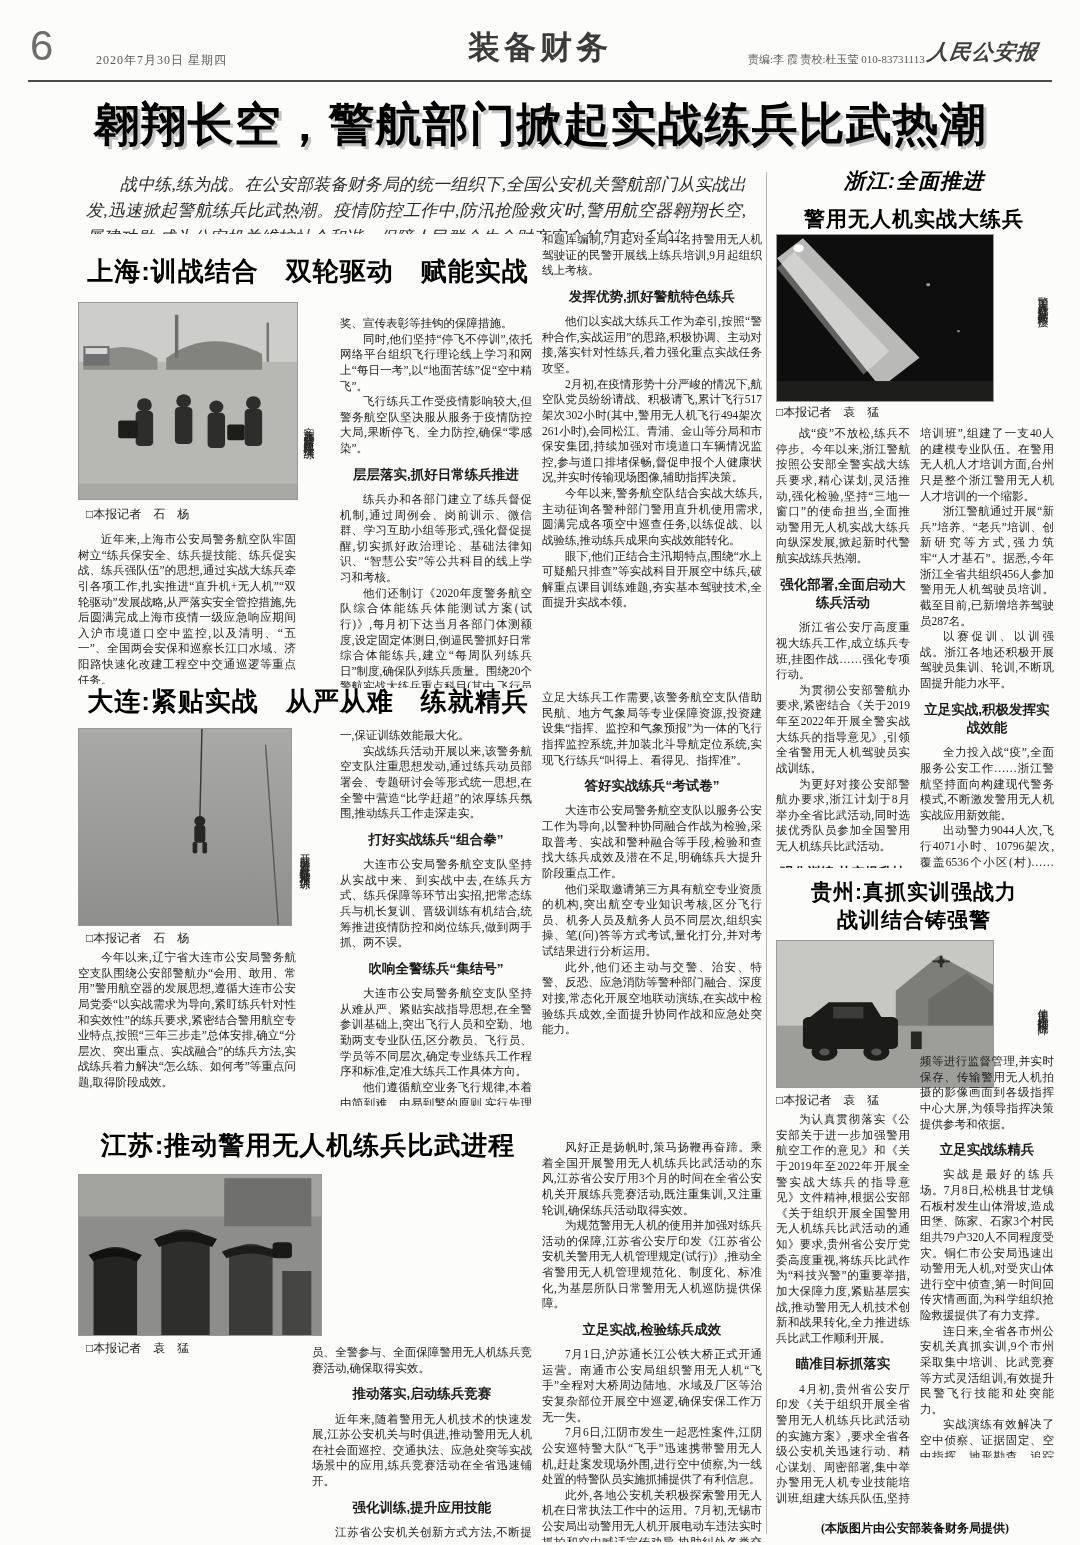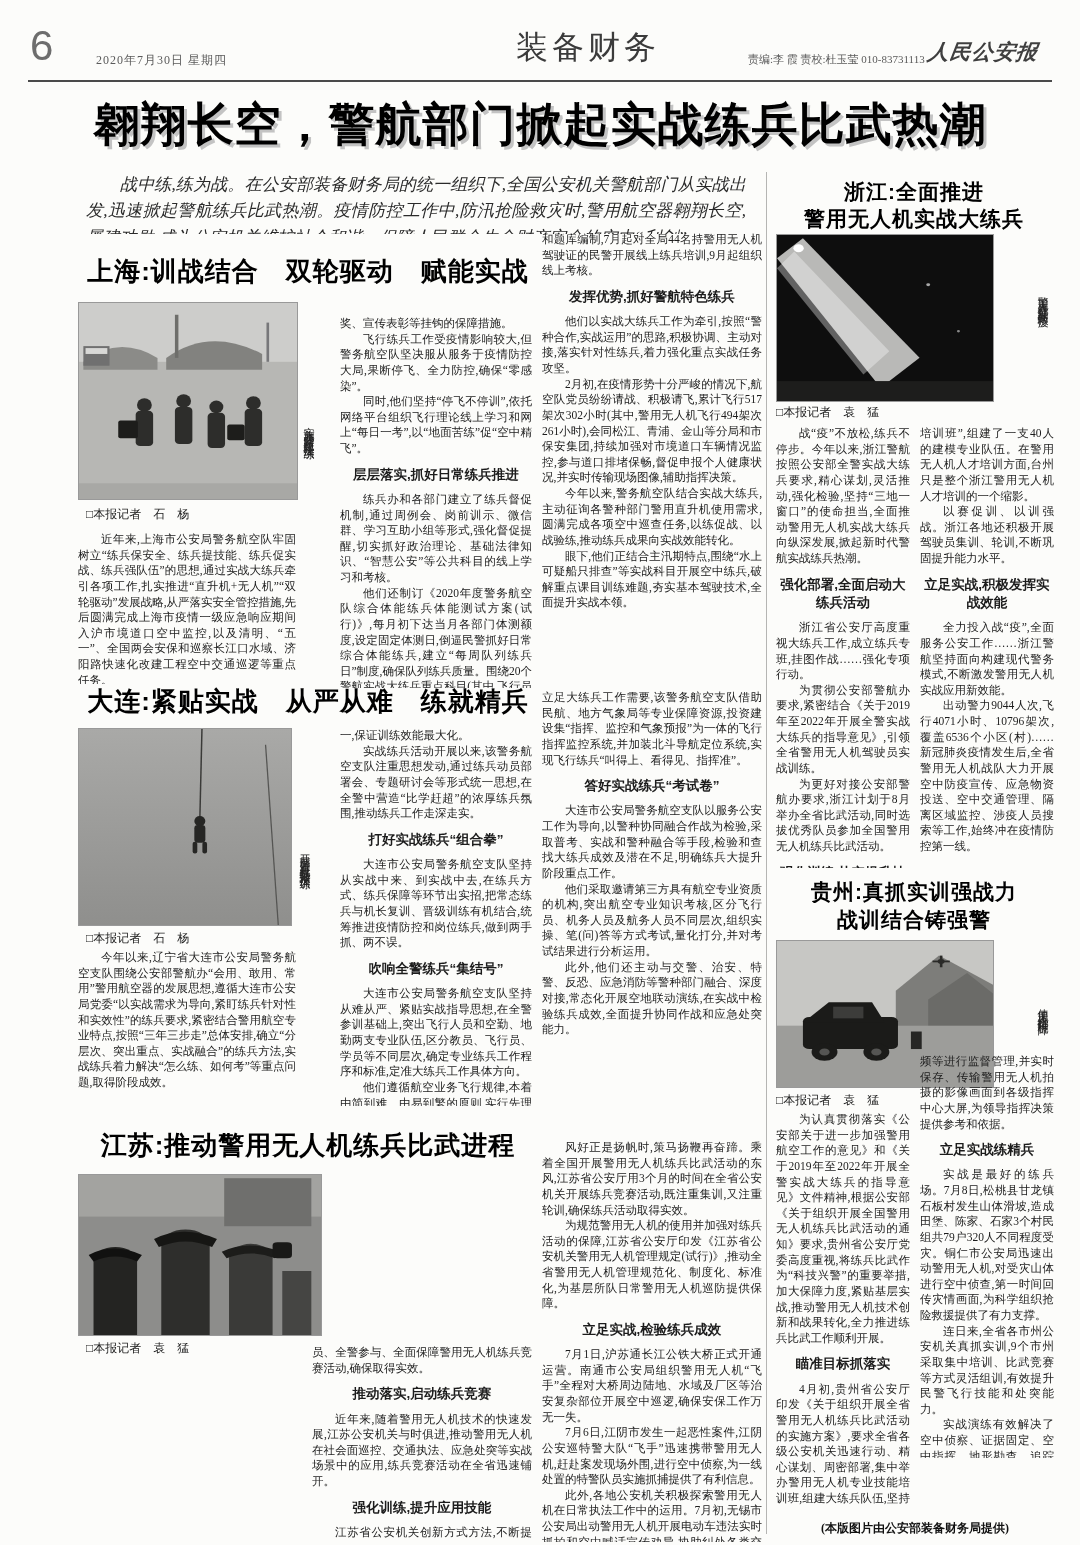--- a/index.html
+++ b/index.html
@@ -2,22 +2,22 @@
 <html><head>
 <meta charset="utf-8">
 <style>
   html,body{margin:0;padding:0;background:#e8e8e6;}
   #page{position:relative;width:1080px;height:1545px;background:#fcfcfa;margin:0 auto;
         font-family:"Liberation Serif",serif;color:#1c1c1c;overflow:hidden;}
   
   .pagenum{position:absolute;left:30px;top:22px;font-size:42px;color:#6d6d6d;
            font-family:"Liberation Sans",sans-serif;}
   .dateline{position:absolute;left:96px;top:52px;font-size:12px;color:#5a5a5a;letter-spacing:1px;}
-  .section-title{position:absolute;left:420px;top:26px;width:240px;text-align:right;
-           font-size:32px;font-weight:normal;color:#3b3b3b;font-family:"Liberation Sans",sans-serif;letter-spacing:4px;}
+  .section-title{position:absolute;left:420px;top:26px;width:240px;text-align:center;
+           font-size:32px;font-weight:bold;color:#3b3b3b;font-family:"Liberation Sans",sans-serif;letter-spacing:4px;}
   .editors{position:absolute;left:748px;top:52px;font-size:11px;color:#5a5a5a;}
   .masthead{position:absolute;left:928px;top:38px;font-size:21px;color:#3f3f3f;font-weight:bold;
            font-style:italic;transform:skewX(-8deg);letter-spacing:1px;}
   .header-rule{position:absolute;left:28px;top:80px;width:1024px;height:2px;background:#4a4a4a;}
   
   .main-headline{position:absolute;left:60px;top:94px;width:960px;text-align:center;
            font-size:46px;font-weight:bold;color:#000;font-family:"Liberation Sans",sans-serif;
            letter-spacing:1px;text-shadow:3px 3px 0 #c3c3c3;white-space:nowrap;}
   .lede{position:absolute;left:86px;top:172px;width:660px;height:62px;overflow:hidden;
            font-size:17px;line-height:1.55;font-style:italic;color:#2a2a2a;text-align:justify;text-indent:2em;}
@@ -81,22 +81,22 @@
       <rect x="0" y="92" width="100" height="8" fill="#a8a8a5"></rect>
     </svg>
   </div>
   <div class="v-caption" style="left:300px;top:418px;height:104px;">实施高速公路应急救援演练。</div>
   <div class="byline" style="left:86px;top:506px;">□本报记者　石　杨</div>
   <div class="col" style="left:78px;top:532px;width:218px;height:152px;">
       <p class="para">近年来,上海市公安局警务航空队牢固树立“练兵保安全、练兵提技能、练兵促实战、练兵强队伍”的思想,通过实战大练兵牵引各项工作,扎实推进“直升机+无人机”“双轮驱动”发展战略,从严落实安全管控措施,先后圆满完成上海市疫情一级应急响应期间入沪市境道口空中监控,以及清明、“五一”、全国两会安保和巡察长江口水域、济阳路快速化改建工程空中交通巡逻等重点任务。</p>
     </div>
   <div class="col" style="left:340px;top:316px;width:192px;height:372px;">
       <p class="para noindent">奖、宣传表彰等挂钩的保障措施。</p>
+      <p class="para">同时,他们坚持“停飞不停训”,依托网络平台组织飞行理论线上学习和网上“每日一考”,以“地面苦练”促“空中精飞”。</p>
       <p class="para">飞行练兵工作受疫情影响较大,但警务航空队坚决服从服务于疫情防控大局,果断停飞、全力防控,确保“零感染”。</p>
-      <p class="para">同时,他们坚持“停飞不停训”,依托网络平台组织飞行理论线上学习和网上“每日一考”,以“地面苦练”促“空中精飞”。</p>
       <div class="subhead">层层落实,抓好日常练兵推进</div>
       <p class="para">练兵办和各部门建立了练兵督促机制,通过周例会、岗前训示、微信群、学习互助小组等形式,强化督促提醒,切实抓好政治理论、基础法律知识、“智慧公安”等公共科目的线上学习和考核。</p>
       <p class="para">他们还制订《2020年度警务航空队综合体能练兵体能测试方案(试行)》,每月初下达当月各部门体测额度,设定固定体测日,倒逼民警抓好日常综合体能练兵,建立“每周队列练兵日”制度,确保队列练兵质量。围绕20个警航实战大练兵重点科目(其中,飞行员科目10个、任务员科目6个、警用无人机驾驶员科目4个),逐一制订训练与考核方案,确保人人过关。</p>
     </div>
   <div class="col" style="left:542px;top:232px;width:220px;height:452px;">
       <p class="para noindent">和题库编制,7月起对全局44名持警用无人机驾驶证的民警开展线上练兵培训,9月起组织线上考核。</p>
       <div class="subhead">发挥优势,抓好警航特色练兵</div>
       <p class="para">他们以实战大练兵工作为牵引,按照“警种合作,实战运用”的思路,积极协调、主动对接,落实针对性练兵,着力强化重点实战任务攻坚。</p>
       <p class="para">2月初,在疫情形势十分严峻的情况下,航空队党员纷纷请战、积极请飞,累计飞行517架次302小时(其中,警用无人机飞行494架次261小时),会同松江、青浦、金山等分局和市保安集团,持续加强对市境道口车辆情况监控,参与道口排堵保畅,督促申报个人健康状况,并实时传输现场图像,辅助指挥决策。</p>
       <p class="para">今年以来,警务航空队结合实战大练兵,主动征询各警种部门警用直升机使用需求,圆满完成各项空中巡查任务,以练促战、以战验练,推动练兵成果向实战效能转化。</p>
@@ -175,21 +175,21 @@
     </div>
   <div class="col" style="left:542px;top:1140px;width:220px;height:402px;">
       <p class="para">风好正是扬帆时,策马扬鞭再奋蹄。乘着全国开展警用无人机练兵比武活动的东风,江苏省公安厅用3个月的时间在全省公安机关开展练兵竞赛活动,既注重集训,又注重轮训,确保练兵活动取得实效。</p>
       <p class="para">为规范警用无人机的使用并加强对练兵活动的保障,江苏省公安厅印发《江苏省公安机关警用无人机管理规定(试行)》,推动全省警用无人机管理规范化、制度化、标准化,为基层所队日常警用无人机巡防提供保障。</p>
       <div class="subhead">立足实战,检验练兵成效</div>
       <p class="para">7月1日,沪苏通长江公铁大桥正式开通运营。南通市公安局组织警用无人机“飞手”全程对大桥周边陆地、水域及厂区等治安复杂部位开展空中巡逻,确保安保工作万无一失。</p>
       <p class="para">7月6日,江阴市发生一起恶性案件,江阴公安巡特警大队“飞手”迅速携带警用无人机,赶赴案发现场外围,进行空中侦察,为一线处置的特警队员实施抓捕提供了有利信息。</p>
       <p class="para">此外,各地公安机关积极探索警用无人机在日常执法工作中的运用。7月初,无锡市公安局出动警用无人机开展电动车违法实时抓拍和空中喊话宣传劝导,协助纠处各类交通违法80余起,有力服务支撑了电动车交通违法专项整治工作。</p>
     </div>
 
-  <div class="sub-headline" style="left:776px;top:178px;width:276px;">浙江:全面推进</div>
+  <div class="sub-headline" style="left:776px;top:167px;width:276px;font-style:italic;">浙江:全面推进</div>
   <div class="sub-headline" style="left:776px;top:205px;width:276px;">警用无人机实战大练兵</div>
   <div class="photo" style="left:776px;top:234px;width:216px;height:166px;">
     <svg viewBox="0 0 100 100" preserveAspectRatio="none">
       <rect x="0" y="0" width="100" height="100" fill="#0e0e0e"></rect>
       <polygon points="0,14 12,2 66,74 48,92" fill="#e9e9e7" opacity="0.78"></polygon>
       <polygon points="0,20 8,10 52,70 40,84" fill="#ffffff" opacity="0.35"></polygon>
       <circle cx="10" cy="8" r="2.4" fill="#ffffff"></circle>
       <circle cx="70" cy="30" r="0.9" fill="#cfcfcf" opacity="0.8"></circle>
       <circle cx="84" cy="58" r="0.7" fill="#bdbdbd" opacity="0.7"></circle>
       <rect x="0" y="88" width="100" height="12" fill="#1d1d1c"></rect>
@@ -200,20 +200,21 @@
   <div class="col" style="left:776px;top:426px;width:134px;height:442px;">
       <p class="para">战“疫”不放松,练兵不停步。今年以来,浙江警航按照公安部全警实战大练兵要求,精心谋划,灵活推动,强化检验,坚持“三地一窗口”的使命担当,全面推动警用无人机实战大练兵向纵深发展,掀起新时代警航实战练兵热潮。</p>
       <div class="subhead">强化部署,全面启动大练兵活动</div>
       <p class="para">浙江省公安厅高度重视大练兵工作,成立练兵专班,挂图作战……强化专项行动。</p>
       <p class="para">为贯彻公安部警航办要求,紧密结合《关于2019年至2022年开展全警实战大练兵的指导意见》,引领全省警用无人机驾驶员实战训练。</p>
       <p class="para">为更好对接公安部警航办要求,浙江计划于8月举办全省比武活动,同时选拔优秀队员参加全国警用无人机练兵比武活动。</p>
       <div class="subhead">强化训练,扎实提升技战术水平</div>
     </div>
   <div class="col" style="left:920px;top:426px;width:134px;height:442px;">
       <p class="para noindent">培训班”,组建了一支40人的建模专业队伍。在警用无人机人才培训方面,台州只是整个浙江警用无人机人才培训的一个缩影。</p>
+      <p class="para">浙江警航通过开展“新兵”培养、“老兵”培训、创新研究等方式,强力筑牢“人才基石”。据悉,今年浙江全省共组织456人参加警用无人机驾驶员培训。截至目前,已新增培养驾驶员287名。</p>
       <p class="para">以赛促训、以训强战。浙江各地还积极开展驾驶员集训、轮训,不断巩固提升能力水平。</p>
       <div class="subhead">立足实战,积极发挥实战效能</div>
       <p class="para">全力投入战“疫”,全面服务公安工作……浙江警航坚持面向构建现代警务模式,不断激发警用无人机实战应用新效能。</p>
       <p class="para">出动警力9044人次,飞行4071小时、10796架次,覆盖6536个小区(村)……新冠肺炎疫情发生后,全省警用无人机战队大力开展空中防疫宣传、应急物资投送、空中交通管理、隔离区域监控、涉疫人员搜索等工作,始终冲在疫情防控第一线。</p>
     </div>
 
   <div class="sub-headline" style="left:776px;top:878px;width:276px;">贵州:真抓实训强战力</div>
   <div class="sub-headline" style="left:776px;top:906px;width:276px;">战训结合铸强警</div>
   <div class="photo" style="left:776px;top:940px;width:216px;height:146px;">
     <svg viewBox="0 0 100 100" preserveAspectRatio="none">

